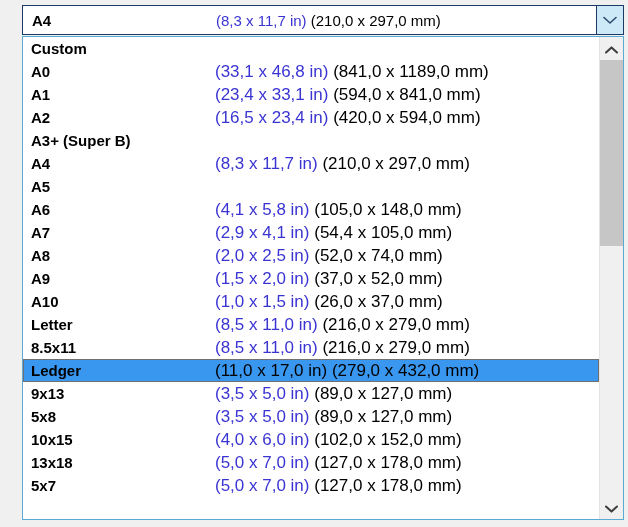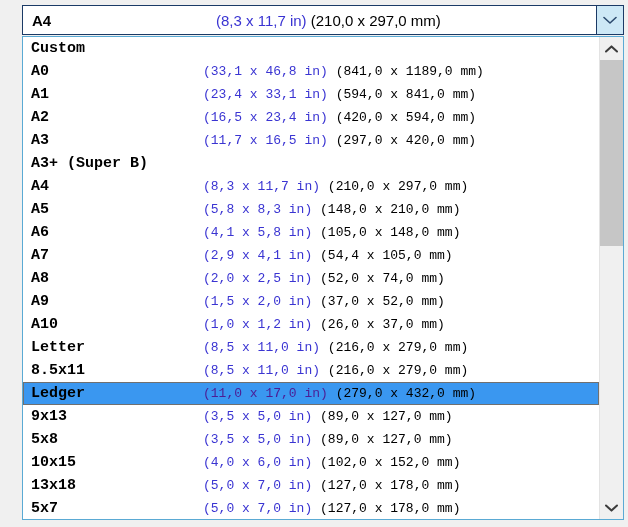--- a/index.html
+++ b/index.html
@@ -81,21 +81,20 @@
     position: absolute;
     left: 22px;
     top: 36px;
     width: 602px;
     height: 484px;
     box-sizing: border-box;
     border: 1px solid #5aaad4;
     background: #ffffff;
     display: flex;
     overflow: hidden;
-    font-family: Liberation Mono, monospace;
   }
   .list-area {
     position: relative;
     flex: 1 1 auto;
     height: 100%;
     overflow: hidden;
     background: #ffffff;
   }
   .row {
     position: relative;
@@ -106,38 +105,38 @@
   .row .label {
     position: absolute;
     left: 8px;
     top: 0;
     font-size: 15px;
     font-weight: bold;
     color: #000000;
   }
   .row .dims {
     position: absolute;
-    left: 180px;
+    left: 192px;
     top: 0;
-    font-size: 13px;
+    font-size: 17px;
     color: #000000;
   }
   .row .dims .in {
     color: #3a34d2;
   }
   .row.selected {
     background: #3a97f0;
     box-shadow: inset 0 0 0 1px #707070;
   }
   .row.selected .label,
   .row.selected .dims {
     color: #000000;
   }
   .row.selected .dims .in {
-    color: #4c1d95;
+    color: #000000;
   }
 
   
   .vscroll {
     flex: 0 0 23px;
     width: 23px;
     height: 100%;
     background: #f0f0f0;
     border-left: 1px solid #e3e3e3;
     position: relative;
@@ -202,53 +201,48 @@
         </div>
         <div class="row">
           <span class="label">A1</span>
           <span class="dims"><span class="in">(23,4 x 33,1 in)</span> <span>(594,0 x 841,0 mm)</span></span>
         </div>
         <div class="row">
           <span class="label">A2</span>
           <span class="dims"><span class="in">(16,5 x 23,4 in)</span> <span>(420,0 x 594,0 mm)</span></span>
         </div>
         <div class="row">
-          <span class="label">A3</span>
-          <span class="dims"><span class="in">(11,7 x 16,5 in)</span> <span>(297,0 x 420,0 mm)</span></span>
-        </div>
-        <div class="row">
           <span class="label">A3+ (Super B)</span>
         </div>
         <div class="row">
           <span class="label">A4</span>
           <span class="dims"><span class="in">(8,3 x 11,7 in)</span> <span>(210,0 x 297,0 mm)</span></span>
         </div>
         <div class="row">
           <span class="label">A5</span>
-          <span class="dims"><span class="in">(5,8 x 8,3 in)</span> <span>(148,0 x 210,0 mm)</span></span>
         </div>
         <div class="row">
           <span class="label">A6</span>
           <span class="dims"><span class="in">(4,1 x 5,8 in)</span> <span>(105,0 x 148,0 mm)</span></span>
         </div>
         <div class="row">
           <span class="label">A7</span>
           <span class="dims"><span class="in">(2,9 x 4,1 in)</span> <span>(54,4 x 105,0 mm)</span></span>
         </div>
         <div class="row">
           <span class="label">A8</span>
           <span class="dims"><span class="in">(2,0 x 2,5 in)</span> <span>(52,0 x 74,0 mm)</span></span>
         </div>
         <div class="row">
           <span class="label">A9</span>
           <span class="dims"><span class="in">(1,5 x 2,0 in)</span> <span>(37,0 x 52,0 mm)</span></span>
         </div>
         <div class="row">
           <span class="label">A10</span>
-          <span class="dims"><span class="in">(1,0 x 1,2 in)</span> <span>(26,0 x 37,0 mm)</span></span>
+          <span class="dims"><span class="in">(1,0 x 1,5 in)</span> <span>(26,0 x 37,0 mm)</span></span>
         </div>
         <div class="row">
           <span class="label">Letter</span>
           <span class="dims"><span class="in">(8,5 x 11,0 in)</span> <span>(216,0 x 279,0 mm)</span></span>
         </div>
         <div class="row">
           <span class="label">8.5x11</span>
           <span class="dims"><span class="in">(8,5 x 11,0 in)</span> <span>(216,0 x 279,0 mm)</span></span>
         </div>
         <div class="row selected">

